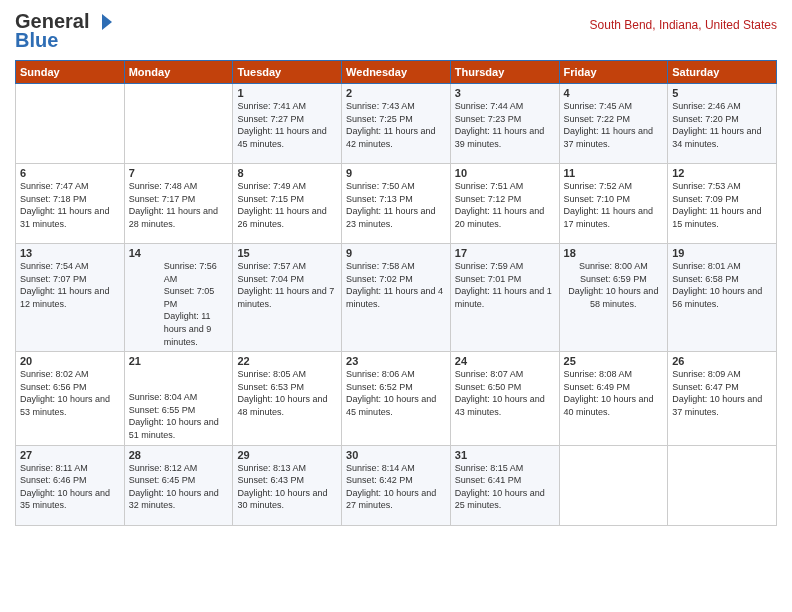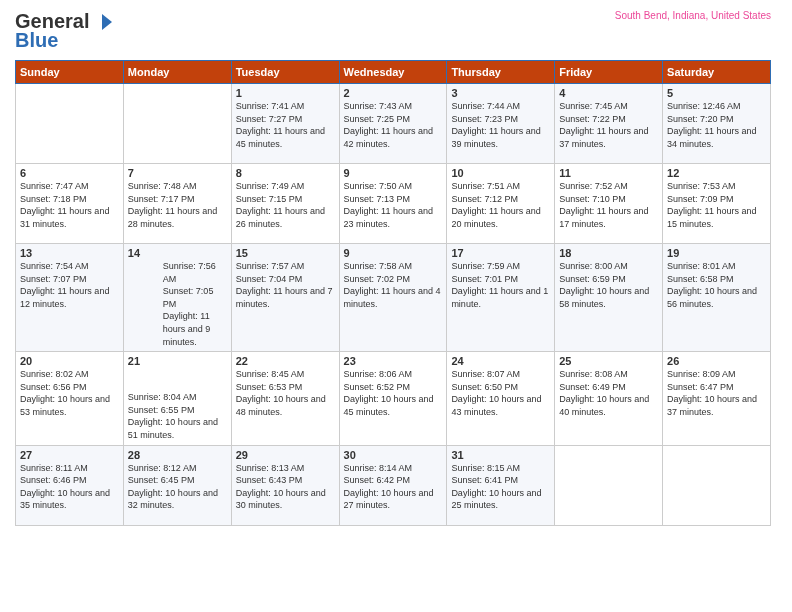--- a/index.html
+++ b/index.html
@@ -6,21 +6,21 @@
     body {
       font-family: Arial, sans-serif;
       background: #fff;
       width: 792px;
       height: 612px;
       overflow: hidden;
     }
     .page {
       width: 792px;
       height: 612px;
-      padding: 10px 21px 10px 15px;
+      padding: 10px 15px 10px 15px;
       background: #fff;
     }
     .header {
       display: flex;
       justify-content: space-between;
       align-items: flex-start;
       margin-bottom: 8px;
     }
     .logo {
       display: flex;
@@ -35,22 +35,23 @@
     .title-block {
       text-align: right;
     }
     .month-title {
       font-size: 32px;
       font-weight: normal;
       color: #222;
       line-height: 1.1;
     }
     .location {
-      font-size: 10px;
-      color: #ec4899;
+      font-size: 12px;
+      color: #b91c1c;
+      margin-top: 8px;
     }
     table {
       width: 100%;
       border-collapse: collapse;
       table-layout: fixed;
     }
     thead tr th {
       background: #c2410c;
       color: #fff;
       font-size: 11px;
@@ -144,21 +145,21 @@
 Daylight: 11 hours and 39 minutes.</div>
           </td>
           <td>
             <span class="day-num">4</span>
             <div class="cell-text" style="white-space: pre-line;">Sunrise: 7:45 AM
 Sunset: 7:22 PM
 Daylight: 11 hours and 37 minutes.</div>
           </td>
           <td>
             <span class="day-num">5</span>
-            <div class="cell-text" style="white-space: pre-line;">Sunrise: 12:46 AM
+            <div class="cell-text" style="white-space: pre-line;">Sunrise: 2:46 AM
 Sunset: 7:20 PM
 Daylight: 11 hours and 34 minutes.</div>
           </td>
         </tr>
         <tr>
           <td>
             <span class="day-num">6</span>
             <div class="cell-text" style="white-space: pre-line;">Sunrise: 7:47 AM
 Sunset: 7:18 PM
 Daylight: 11 hours and 31 minutes.</div>
@@ -226,21 +227,21 @@
 Daylight: 11 hours and 4 minutes.</div>
           </td>
           <td>
             <span class="day-num">17</span>
             <div class="cell-text" style="white-space: pre-line;">Sunrise: 7:59 AM
 Sunset: 7:01 PM
 Daylight: 11 hours and 1 minute.</div>
           </td>
           <td>
             <span class="day-num">18</span>
-            <div class="cell-text" style="white-space: pre-line;">Sunrise: 8:00 AM
+            <div class="cell-text" style="white-space: pre-line; text-align: center;">Sunrise: 8:00 AM
 Sunset: 6:59 PM
 Daylight: 10 hours and 58 minutes.</div>
           </td>
           <td>
             <span class="day-num">19</span>
             <div class="cell-text" style="white-space: pre-line;">Sunrise: 8:01 AM
 Sunset: 6:58 PM
 Daylight: 10 hours and 56 minutes.</div>
           </td>
         </tr>
@@ -252,21 +253,21 @@
 Daylight: 10 hours and 53 minutes.</div>
           </td>
           <td>
             <span class="day-num">21</span>
             <div class="cell-text" style="white-space: pre-line; margin-top: 24px;">Sunrise: 8:04 AM
 Sunset: 6:55 PM
 Daylight: 10 hours and 51 minutes.</div>
           </td>
           <td>
             <span class="day-num">22</span>
-            <div class="cell-text" style="white-space: pre-line;">Sunrise: 8:45 AM
+            <div class="cell-text" style="white-space: pre-line;">Sunrise: 8:05 AM
 Sunset: 6:53 PM
 Daylight: 10 hours and 48 minutes.</div>
           </td>
           <td>
             <span class="day-num">23</span>
             <div class="cell-text" style="white-space: pre-line;">Sunrise: 8:06 AM
 Sunset: 6:52 PM
 Daylight: 10 hours and 45 minutes.</div>
           </td>
           <td>

